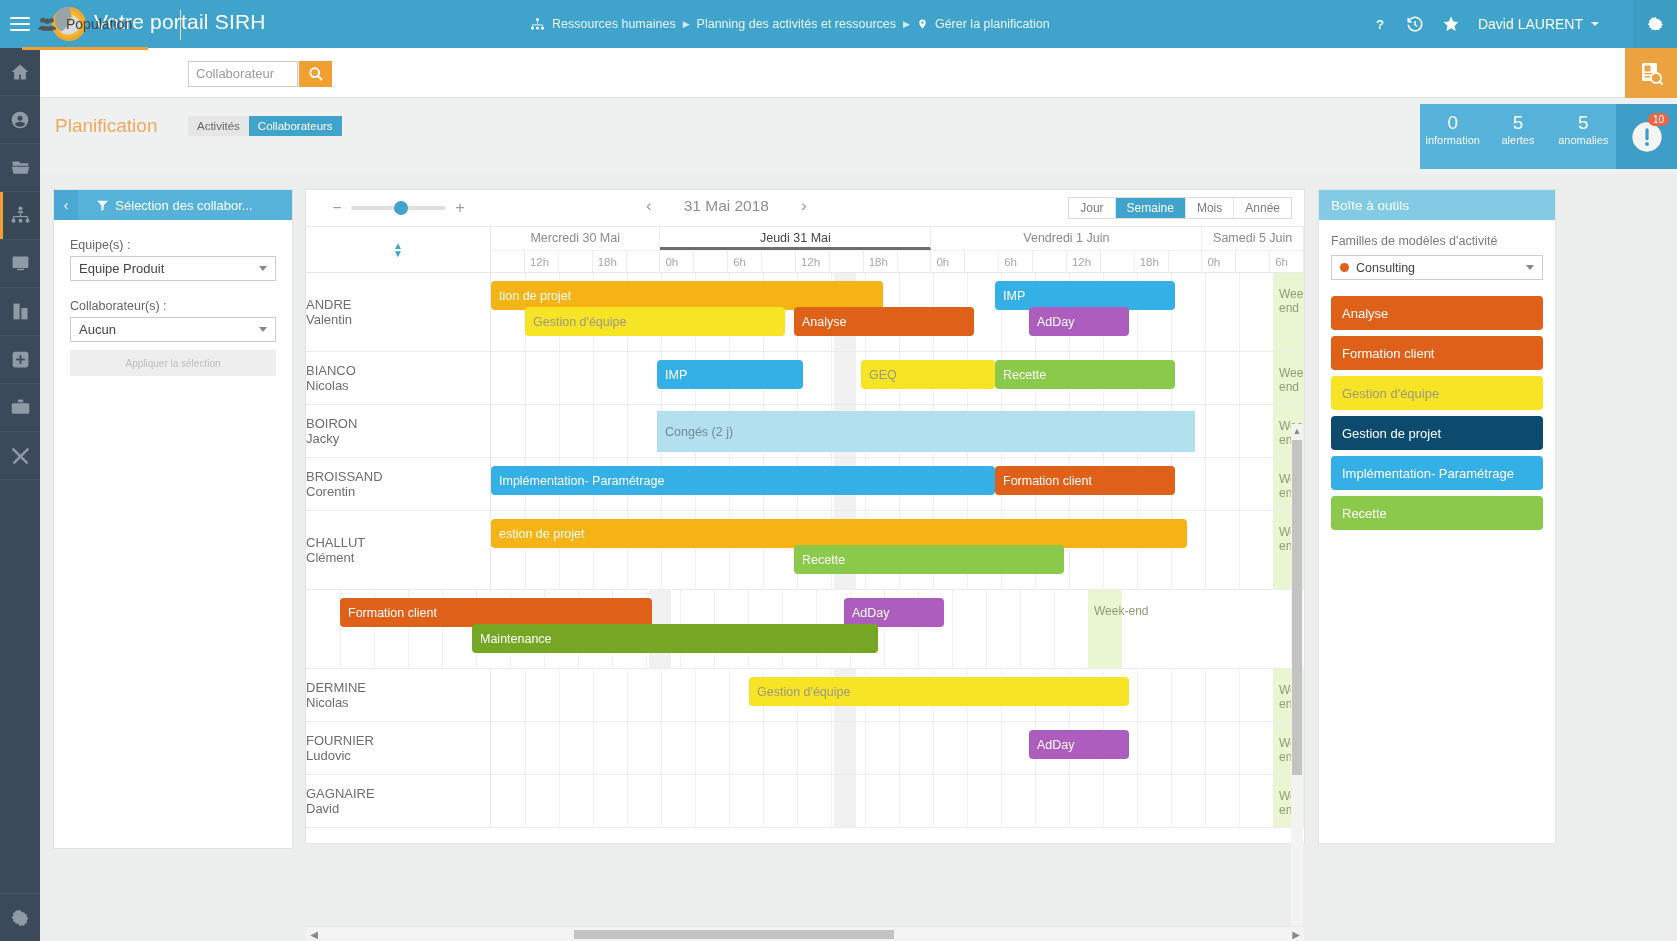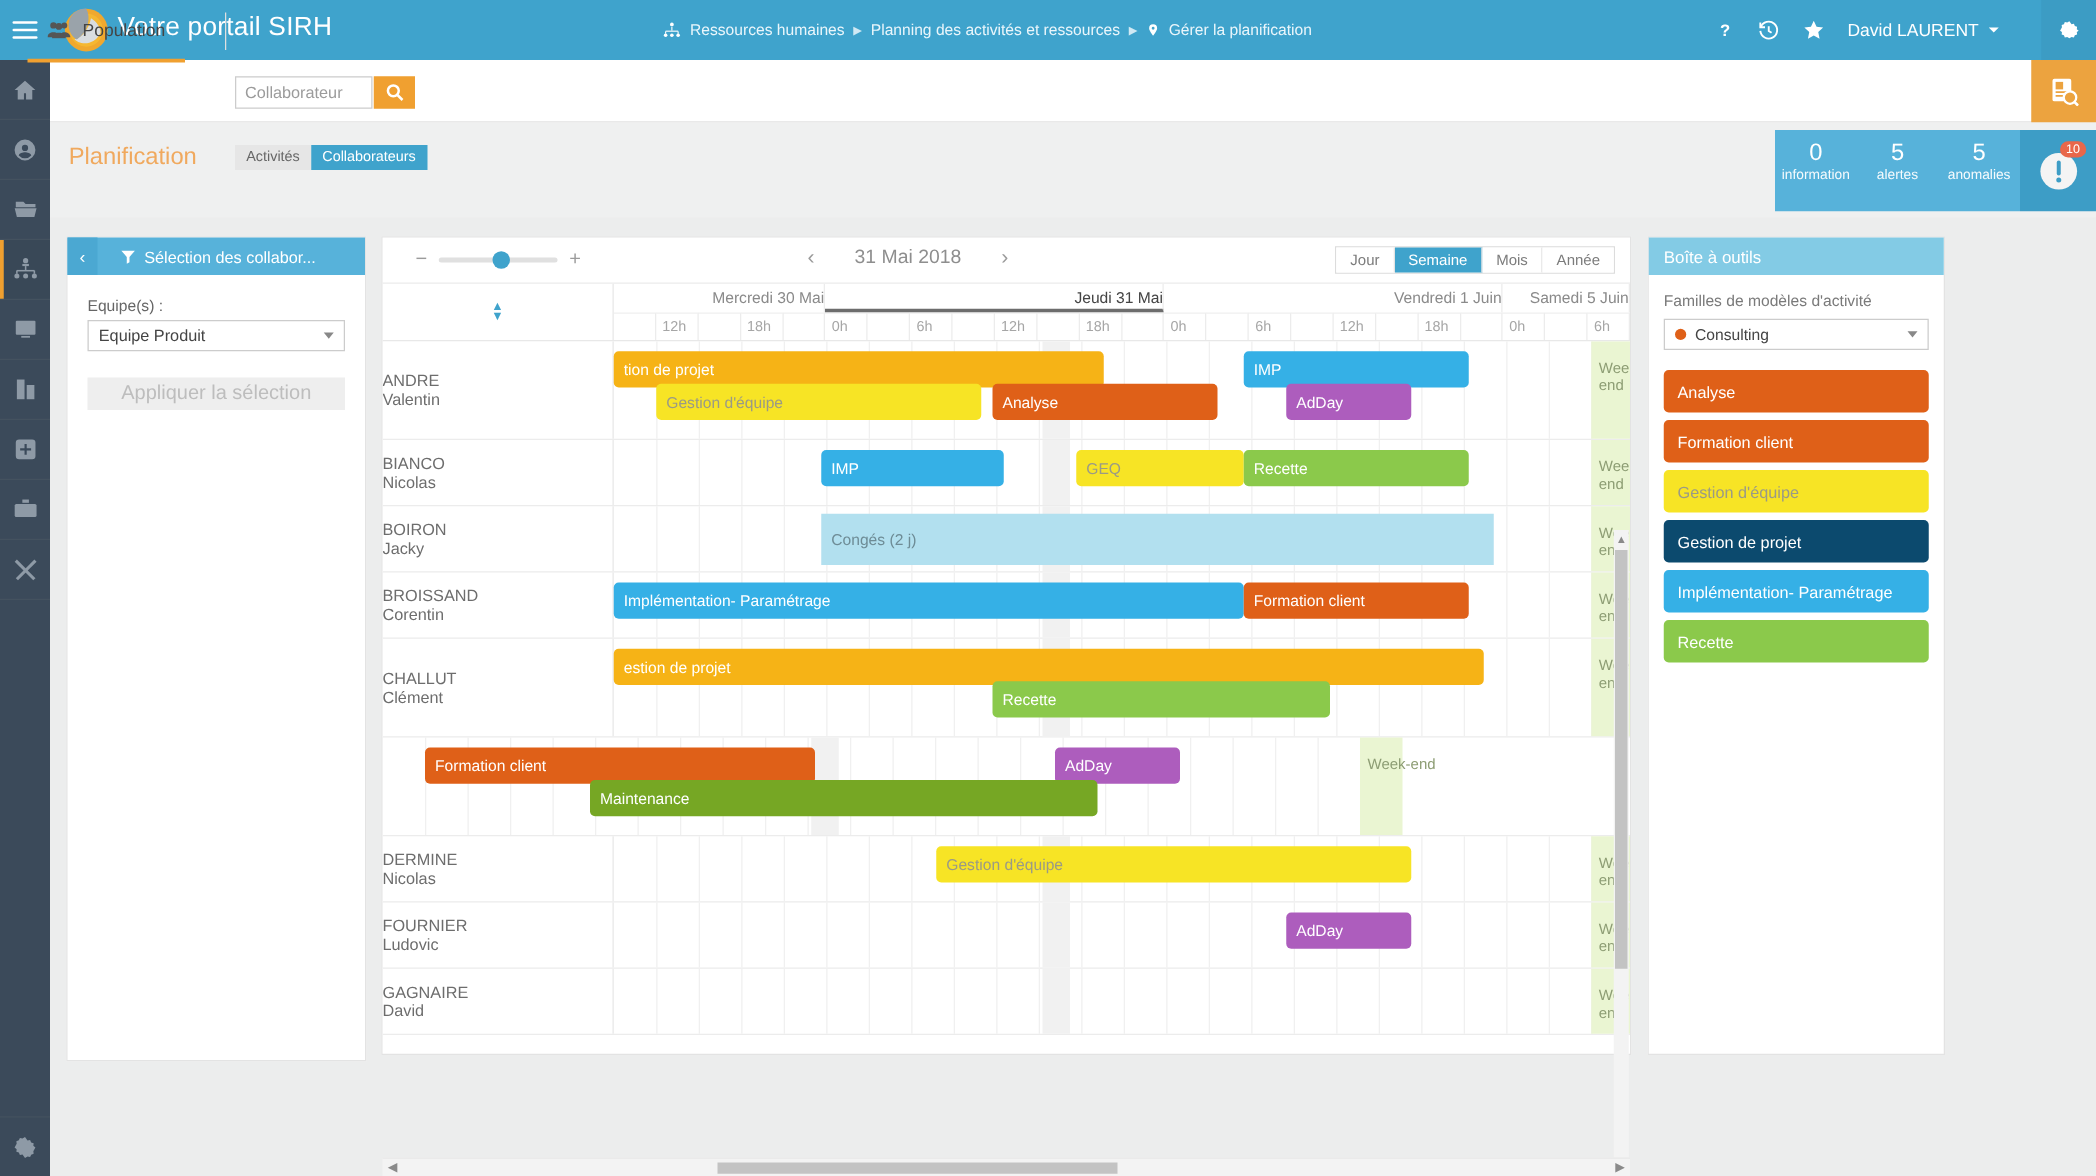--- a/index.html
+++ b/index.html
@@ -65,22 +65,22 @@
             border-radius:9px; padding:1px 5px; }
   
   #filterpanel { position:absolute; left:53px; top:189px; width:240px; height:660px; background:#fff; border:1px solid #e3e3e3;}
   #fp-head { height:30px; background:#57b2da; color:#fff; display:flex; align-items:center; font-size:13px;}
   #fp-back { width:24px; text-align:center; background:#4ba8d2; height:30px; line-height:30px; font-size:14px;}
   #fp-title { flex:1; text-align:center; display:flex; align-items:center; justify-content:center; gap:6px; padding-right:21px;}
   .fl { margin:18px 16px 0 16px;}
   .fl .lab { font-size:12.5px; color:#666; margin-bottom:4px;}
   .selbox { height:25px; border:1px solid #ccc; display:flex; align-items:center; padding:0 8px; font-size:13px; color:#444; position:relative;}
   .selbox .caret { position:absolute; right:8px; top:9px; border-left:4px solid transparent; border-right:4px solid transparent; border-top:5px solid #888;}
-  #applybtn { margin:21px 16px 0 16px; height:26px; background:#eeeeee; color:#bdbdbd; display:flex; align-items:center;
-              justify-content:center; font-size:16px;}
+  #applybtn { margin:8px 16px 0 16px; height:26px; background:#eeeeee; color:#bdbdbd; display:flex; align-items:center;
+              justify-content:center; font-size:10px;}
   
   #gantt { position:absolute; left:305px; top:189px; width:1000px; height:655px; background:#fff; border:1px solid #e3e3e3;}
   #gtoolbar { height:37px; position:relative; border-bottom:1px solid #ececec;}
   #zoomctl { position:absolute; left:25px; top:9px; display:flex; align-items:center; gap:8px;}
   .zbtn { color:#9b9b9b; font-size:16px; width:12px; text-align:center;}
   #ztrack { width:95px; height:4px; background:#e0e0e0; border-radius:2px; position:relative;}
   #zknob { position:absolute; left:43px; top:-5px; width:14px; height:14px; border-radius:50%; background:#3fa3cc;}
   #datenav { position:absolute; left:340px; top:6px; display:flex; align-items:center; gap:32px;}
   #datenav .arr { color:#9b9b9b; font-size:17px;}
   #datelabel { font-size:15.5px; color:#8e8e8e;}
@@ -89,21 +89,21 @@
   .rtab:last-child{border-right:none;}
   .rtab.on { background:#3fa3cc; color:#fff;}
   
   #gbody { position:absolute; left:0; right:0; top:37px; bottom:0; overflow:hidden;}
   .namecol { width:185px; }
   #hdr { display:flex; height:46px; border-bottom:1px solid #e8e8e8; position:relative;}
   #hdr .namecol { display:flex; align-items:center; justify-content:center; border-right:1px solid #e8e8e8;}
   #sortico { color:#3fa3cc; font-size:10px; line-height:8px; text-align:center;}
   #dayscroll { flex:1; overflow:hidden; position:relative;}
   .dayrow { display:flex; height:23px; }
-  .daycell { text-align:right; font-size:12.5px; color:#8a8a8a; line-height:23px; border-right:1px solid #ececec;}
+  .daycell { text-align:center; font-size:12.5px; color:#8a8a8a; line-height:23px; border-right:1px solid #ececec;}
   .daycell.today { color:#444; border-bottom:3px solid #6d6d6d;}
   .hourrow { display:flex; height:22px;}
   .hourcell { font-size:11.5px; color:#a6a6a6; line-height:22px; padding-left:5px; border-right:1px solid #ececec; border-top:1px solid #f0f0f0;}
   
   #rows { position:absolute; left:0; right:0; top:46px; bottom:0; overflow:hidden;}
   .prow { display:flex; border-bottom:1px solid #ececec; position:relative;}
   .prow .namecol { border-right:1px solid #e8e8e8; display:flex; flex-direction:column; justify-content:center;
                    font-size:13px; color:#6d6d6d; line-height:15px;}
   .lane { flex:1; position:relative; }
   .vgrid { position:absolute; inset:0; }
@@ -343,20 +343,27 @@
       <span>Sélection des collabor...</span>
     </div>
   </div>
   <div class="fl">
     <div class="lab">Equipe(s) :</div>
     <div class="selbox">
       <span>Equipe Produit</span>
       <span class="caret"></span>
     </div>
   </div>
+  <div class="fl">
+    <div class="lab">Collaborateur(s) :</div>
+    <div class="selbox">
+      <span>Aucun</span>
+      <span class="caret"></span>
+    </div>
+  </div>
   <div id="applybtn">Appliquer la sélection</div>
 </div>
 
 <div id="gantt">
   <div id="gtoolbar">
     <div id="zoomctl">
       <span class="zbtn">−</span>
       <div id="ztrack">
           <div id="zknob"></div>
         </div>

